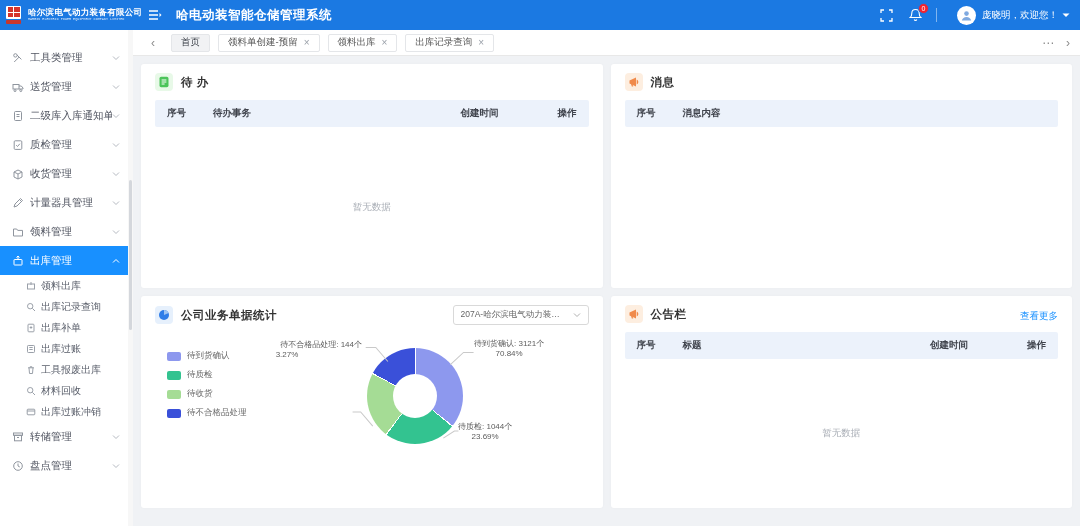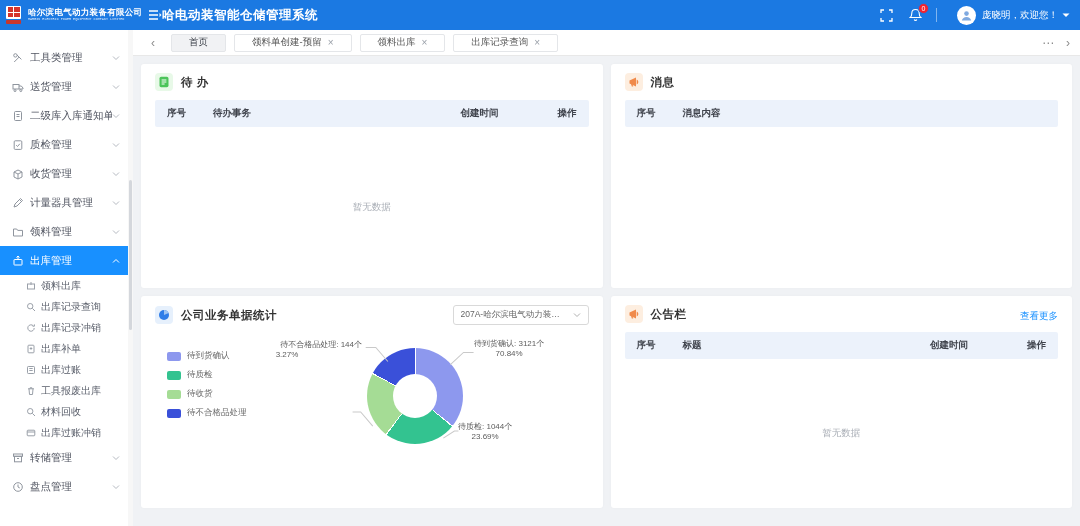--- a/index.html
+++ b/index.html
@@ -11,21 +11,21 @@
   .topbar { height:30px; background:#1b79e2; display:flex; align-items:center; color:#fff; padding:0 10px 0 6px; }
   .logo-block { display:flex; align-items:center; width:128px; flex:0 0 auto; }
   .logo-img { width:17px; height:19px; margin-right:5px; flex:0 0 auto; display:flex; flex-direction:column; }
   .logo-sq { width:15px; height:13px; background:#fff; border-radius:1px; display:grid; grid-template-columns:1fr 1fr; grid-template-rows:1fr 1fr; gap:1px; padding:1.5px; }
   .logo-sq i { background:#d5342c; }
   .logo-txt { height:4px; margin-top:1px; background:#c8372e; border-radius:1px; width:15px; }
   .company { line-height:1.05;font-family:Liberation Mono, monospace; }
   .company .cn { font-size:8.5px; font-weight:bold; letter-spacing:.3px; white-space:nowrap; }
   .company .en { font-size:3.8px; opacity:.85; transform:scale(.9); transform-origin:left; white-space:nowrap; }
   .collapse-btn { margin-left:14px; display:flex; align-items:center; cursor:pointer; }
-  .app-title { font-size:12.5px; font-weight:bold; letter-spacing:.5px; }
+  .app-title { font-size:12.5px; font-weight:bold; margin-left:14px; letter-spacing:.5px; }
   .top-spacer { flex:1; }
   .top-icon { display:flex; align-items:center; margin-left:16px; position:relative; cursor:pointer; }
   .badge { position:absolute; top:-5px; right:-7px; min-width:11px; height:11px; border-radius:6px; background:#f5222d; color:#fff; font-size:7px; display:flex; align-items:center; justify-content:center; padding:0 2px; border:1px solid #1b79e2; }
   .top-divider { width:1px; height:14px; background:rgba(255,255,255,.45); margin-left:14px; }
   .user-chip { display:flex; align-items:center; margin-left:20px; cursor:pointer; }
   .avatar { width:19px; height:19px; border-radius:50%; background:#fff; display:flex; align-items:center; justify-content:center; overflow:hidden; }
   .user-name { font-size:9.5px; margin-left:6px; white-space:nowrap; }
   .caret { margin-left:4px; }
 
   
@@ -41,21 +41,21 @@
   .menu-item .mi-label { flex:1; white-space:nowrap; overflow:hidden; }
   .menu-item .mi-arrow { color:#b6bac2; display:flex; align-items:center; }
   .menu-item.active { background:#1890ff; color:#fff; }
   .menu-item.active .mi-icon, .menu-item.active .mi-arrow { color:#fff; }
   .submenu-item { height:21px; display:flex; align-items:center; padding-left:26px; color:#595e6a; font-size:10px; cursor:pointer; }
   .submenu-item .mi-icon { display:flex; align-items:center; margin-right:5px; color:#9aa0a9; }
 
   
   .tabbar { height:26px; background:#fff; border-bottom:1px solid #e8e8e8; display:flex; align-items:center; padding:0 10px; }
   .tab-nav { color:#8c8c8c; font-size:12px; padding:0 8px; cursor:pointer; }
-  .tab-chip { display:flex; align-items:center; height:18px; padding:0 17px; margin-left:8px; background:#fff; border:1px solid #e4e6e9; border-radius:2px; font-size:9.5px; color:#555; cursor:pointer; white-space:nowrap;text-align:center; }
+  .tab-chip { display:flex; align-items:center; height:18px; padding:0 9px; margin-left:8px; background:#fff; border:1px solid #e4e6e9; border-radius:2px; font-size:9.5px; color:#555; cursor:pointer; white-space:nowrap;text-align:center; }
   .tab-chip.home { background:#f1f2f4; border-color:#e4e6e9; color:#3a3f47; }
   .tab-close { margin-left:6px; color:#9aa0a9; font-size:10px; line-height:1; cursor:pointer; }
   .tab-right { margin-left:auto; display:flex; align-items:center; gap:12px; color:#8c8c8c; }
   .tab-right span { cursor:pointer; font-size:12px; }
 
   
   .cards { display:grid; grid-template-columns:1fr 1fr; grid-template-rows:224px 212px; gap:8px; padding:8px; }
   .card { background:#fff; border-radius:3px; display:flex; flex-direction:column; overflow:hidden; box-shadow:0 0 3px rgba(0,0,0,.03); }
   .card-head { display:flex; align-items:center; padding:9px 14px 7px; }
   .chip-icon { width:18px; height:18px; border-radius:4px; display:flex; align-items:center; justify-content:center; margin-right:8px; flex:0 0 auto; }
@@ -289,29 +289,20 @@
             <svg class="ic" width="10" height="10" viewBox="0 0 10 10" fill="none" stroke="currentColor">
               <circle cx="4.2" cy="4.2" r="2.7"></circle>
               <path d="M6.4 6.4L9 9"></path>
             </svg>
           </span>
         <span class="mi-label">出库记录查询</span>
       </div>
       <div class="submenu-item">
         <span class="mi-icon">
             <svg class="ic" width="10" height="10" viewBox="0 0 10 10" fill="none" stroke="currentColor">
-              <path d="M8.2 5a3.2 3.2 0 1 1-1-2.3"></path>
-              <path d="M8.4 1.4v1.8H6.6"></path>
-            </svg>
-          </span>
-        <span class="mi-label">出库记录冲销</span>
-      </div>
-      <div class="submenu-item">
-        <span class="mi-icon">
-            <svg class="ic" width="10" height="10" viewBox="0 0 10 10" fill="none" stroke="currentColor">
               <rect x="2" y="1.2" width="6" height="7.6" rx="0.8"></rect>
               <path d="M3.7 4.5h2.6M5 3.2v2.6"></path>
             </svg>
           </span>
         <span class="mi-label">出库补单</span>
       </div>
       <div class="submenu-item">
         <span class="mi-icon">
             <svg class="ic" width="10" height="10" viewBox="0 0 10 10" fill="none" stroke="currentColor">
               <rect x="1.5" y="1.5" width="7" height="7" rx="0.8"></rect>

